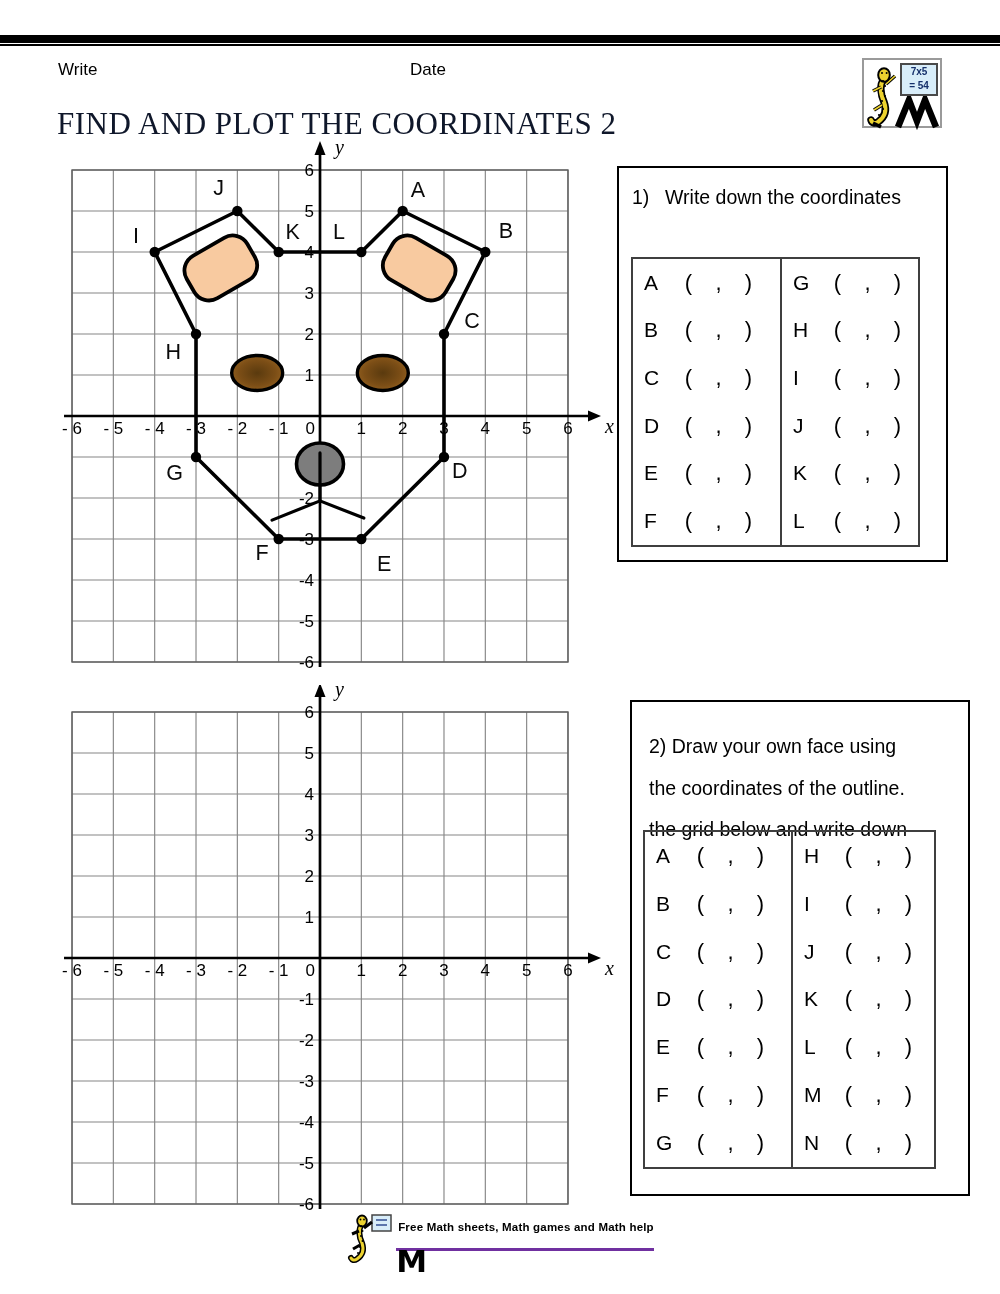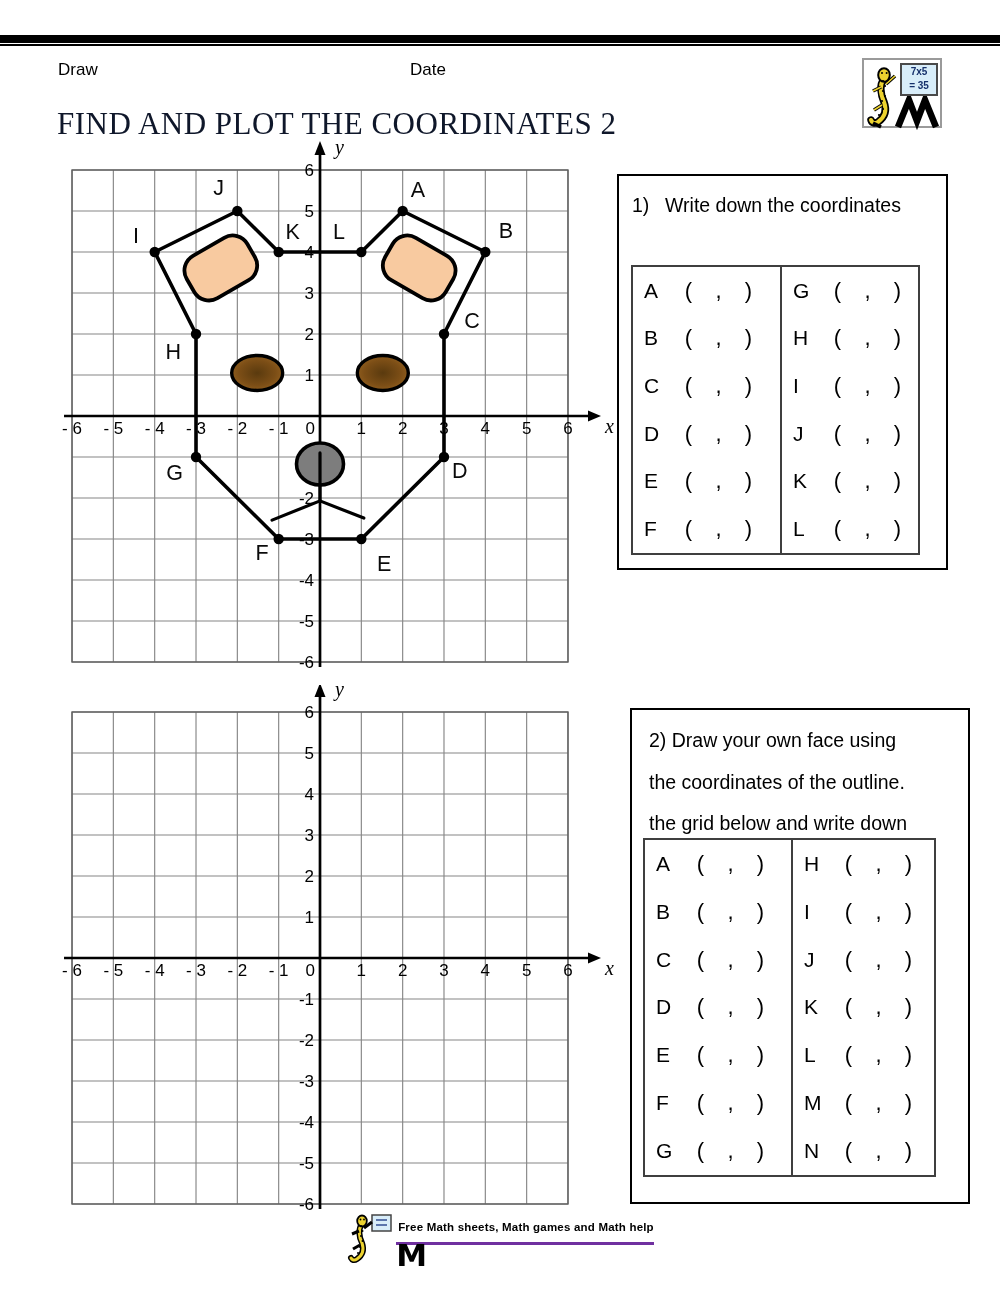--- a/index.html
+++ b/index.html
@@ -15,61 +15,61 @@
   .corner-logo{position:absolute;left:862px;top:58px;width:80px;height:70px;background:#fff;
                border:2px solid #9a9a9a;box-sizing:border-box;}
   .corner-board{position:absolute;left:36px;top:3px;width:38px;height:33px;background:#d8edf9;
                 border:2px solid #4a4a4a;box-sizing:border-box;text-align:center;
                 font-size:10px;font-weight:bold;line-height:14px;color:#15306b;}
   .corner-sal{position:absolute;left:1px;top:7px;}
   .corner-m{position:absolute;left:30px;top:36px;}
   
   .grid-svg{position:absolute;}
   
-  .panel{position:absolute;background:#fff;border:2.2px solid #000;box-sizing:border-box;margin-top:8px;}
+  .panel{position:absolute;background:#fff;border:2.2px solid #000;box-sizing:border-box;}
   #panel1{left:617px;top:166px;width:331px;height:396px;}
   #panel2{left:630px;top:700px;width:340px;height:496px;}
   .q1head{padding:13px 6px 0 13px;font-size:19.5px;line-height:32.5px;}
   .qnum{display:inline-block;width:33px;}
   .q1head .indent{padding-left:33px;}
-  .q2head{padding:10px 6px 0 17px;font-size:19.5px;line-height:41.5px;}
+  .q2head{padding:24px 6px 0 17px;font-size:19.5px;line-height:41.5px;}
   .ctable{position:absolute;border:2px solid #3f3f3f;box-sizing:border-box;display:flex;}
   #table1{left:12px;top:89px;width:289px;height:290px;}
   #table2{left:11px;top:128px;width:293px;height:339px;}
   .tcol{display:flex;flex-direction:column;justify-content:space-around;box-sizing:border-box;}
   .tcol.left{border-right:2px solid #3f3f3f;}
   #table1 .tcol.left{width:149px;} #table1 .tcol.right{width:136px;}
   #table2 .tcol.left{width:148px;} #table2 .tcol.right{width:141px;}
   .trow{display:flex;align-items:center;padding-left:11px;font-size:21px;}
   .tletter{display:inline-block;width:31px;}
   .tparen{display:inline-block;width:27px;text-align:center;font-size:22px;}
   .tcomma{display:inline-block;width:33px;text-align:center;font-size:22px;}
   
   .footer{position:absolute;left:0;top:1214px;width:1000px;display:flex;
           justify-content:center;align-items:flex-start;}
   .footer-icon{flex:0 0 auto;margin-right:4px;}
   .footer-col{display:flex;flex-direction:column;}
-  .footer-tagline{font-size:11.5px;font-weight:bold;letter-spacing:.2px;padding:7px 0 8px 2px;}
+  .footer-tagline{font-size:11.5px;font-weight:bold;letter-spacing:.2px;padding:7px 0 14px 2px;}
   .footer-rule{height:3px;background:#7030a0;margin:1px 0 0 0;}
   .footer-domain{display:flex;align-items:flex-end;margin-top:-3px;}
   .bigM{font-size:31px;font-weight:bold;line-height:26px;letter-spacing:0;
         font-family:"DejaVu Sans",sans-serif;}
   .domain-rest{font-size:20px;font-weight:bold;letter-spacing:1.5px;color:#fff;
                -webkit-text-stroke:1.3px #000;font-family:"DejaVu Sans",sans-serif;
                line-height:25px;}
 </style>
 </head>
 <body>
 
 <div id="page">
 
   <div class="topbar"></div>
   <div class="topbar-line"></div>
 
-  <div class="name-label">Draw</div>
+  <div class="name-label">Write</div>
   <div class="date-label">Date</div>
 
   <div class="corner-logo">
     <svg class="corner-sal" width="36" height="64" viewBox="0 0 36 64">
       <path d="M19,12 C14,18 16,28 19,35 C22,43 20,50 13,55 C10,57 7,56 6,53" fill="none" stroke="#000" stroke-width="7.5" stroke-linecap="round"></path>
       <path d="M19,12 C14,18 16,28 19,35 C22,43 20,50 13,55 C10,57 7,56 6,53" fill="none" stroke="#ecd22f" stroke-width="4" stroke-linecap="round"></path>
       <line x1="21" y1="17" x2="30" y2="9" stroke="#000" stroke-width="3.6"></line>
       <line x1="21" y1="17" x2="30" y2="9" stroke="#ecd22f" stroke-width="1.6"></line>
       <line x1="16" y1="20" x2="8" y2="24" stroke="#000" stroke-width="3.6"></line>
       <line x1="16" y1="20" x2="8" y2="24" stroke="#ecd22f" stroke-width="1.6"></line>
@@ -83,21 +83,21 @@
         <circle cx="20" cy="19" r="1.1" fill="#000"></circle>
       <circle cx="18" cy="24" r="1.1" fill="#000"></circle>
         <circle cx="20" cy="29" r="1.1" fill="#000"></circle>
       <circle cx="17" cy="34" r="1.1" fill="#000"></circle>
         <circle cx="18" cy="42" r="1.1" fill="#000"></circle>
       <circle cx="14" cy="48" r="1.1" fill="#000"></circle>
         <circle cx="10" cy="53" r="1.1" fill="#000"></circle>
     </svg>
     <div class="corner-board">
       <div>7x5</div>
-      <div>= 35</div>
+      <div>= 54</div>
     </div>
     <svg class="corner-m" width="46" height="36" viewBox="0 0 46 36">
       <polyline points="4,31 15,4 23,25 31,4 42,31" fill="none" stroke="#000" stroke-width="6.5"></polyline>
     </svg>
   </div>
 
   <div class="page-title">FIND AND PLOT THE COORDINATES 2</div>
 
   <svg id="grid1" class="grid-svg" style="left:40px;top:140px;" width="575" height="548">
     <defs>

